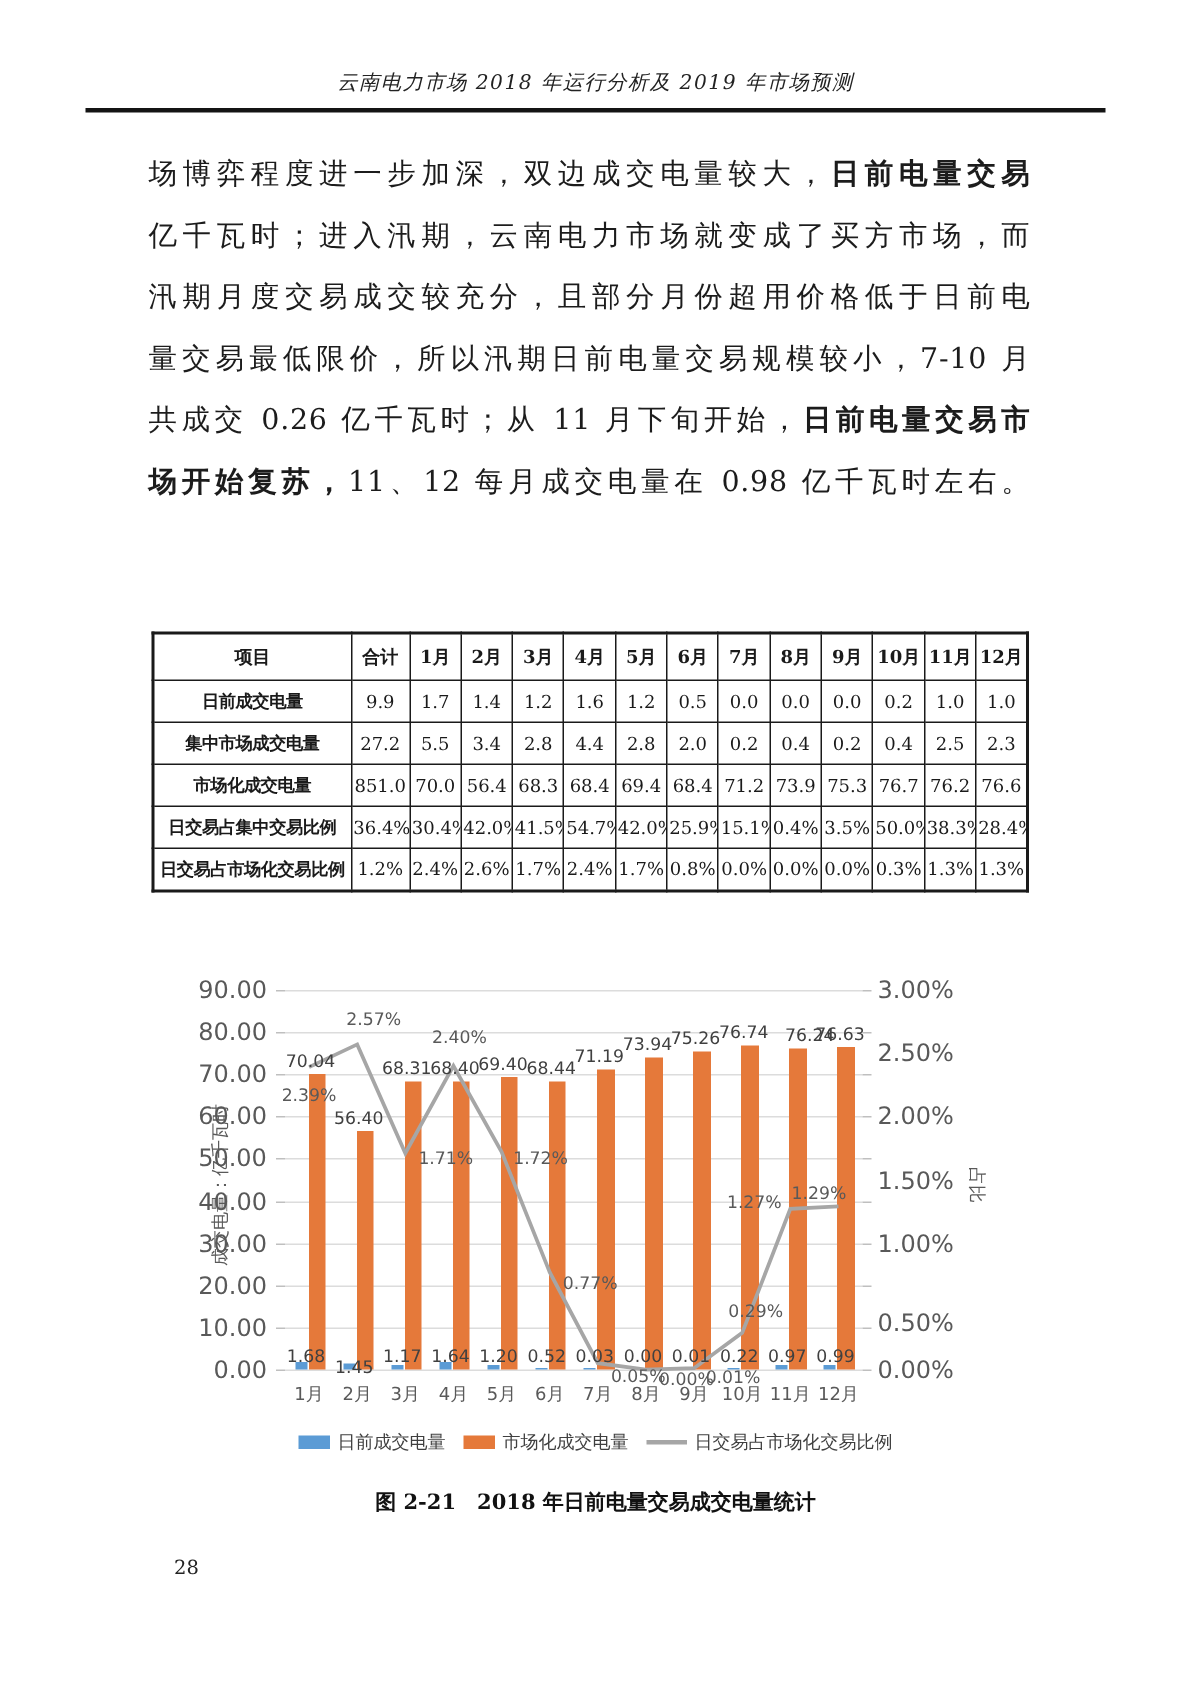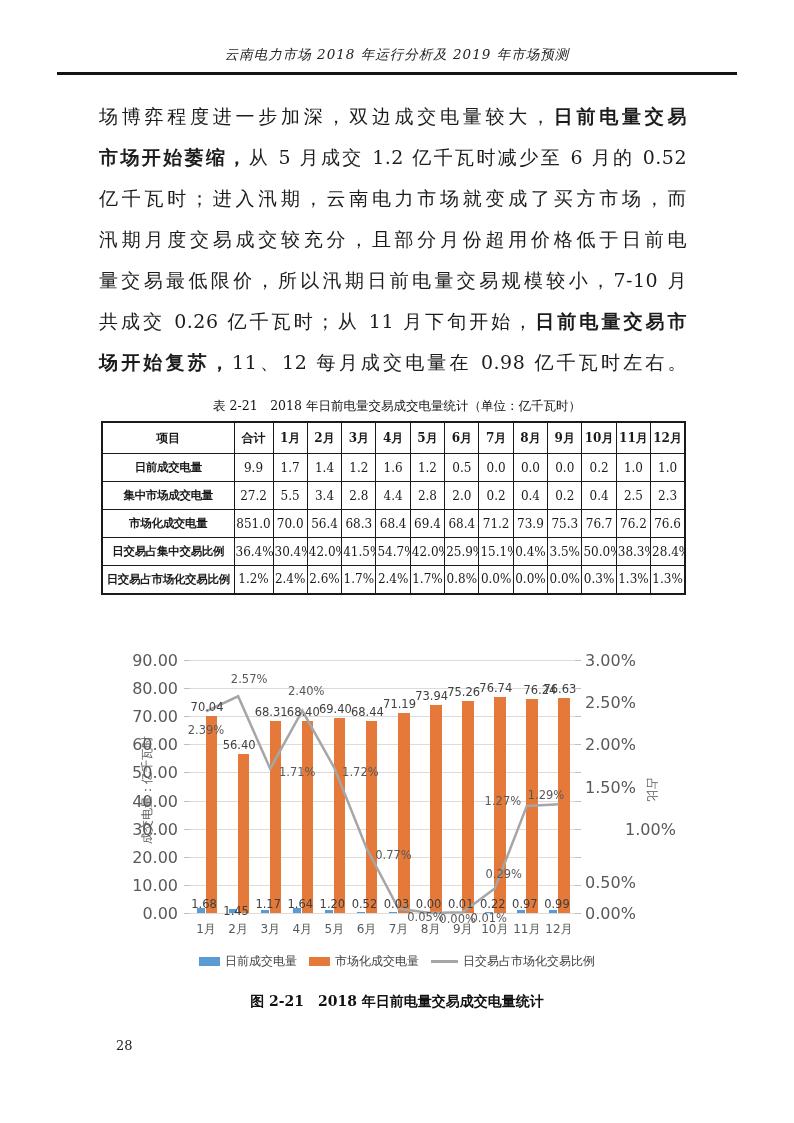--- a/index.html
+++ b/index.html
@@ -64,29 +64,27 @@
 </head>
 <body>
 
 <div class="page">
 
   <div class="header-title">云南电力市场 2018 年运行分析及 2019 年市场预测</div>
   <div class="header-rule"></div>
 
   <div class="para">
       <div class="para-line"><span>场博弈程度进一步加深，双边成交电量较大，</span><b>日前电量交易</b></div>
-      <div class="para-line"><b>市场开始萎缩，</b><span>从 5 月成交 1.2 亿千瓦时减少至 6 月的 0.52</span></div>
       <div class="para-line"><span>亿千瓦时；进入汛期，云南电力市场就变成了买方市场，而</span></div>
       <div class="para-line"><span>汛期月度交易成交较充分，且部分月份超用价格低于日前电</span></div>
       <div class="para-line"><span>量交易最低限价，所以汛期日前电量交易规模较小，7-10 月</span></div>
       <div class="para-line"><span>共成交 0.26 亿千瓦时；从 11 月下旬开始，</span><b>日前电量交易市</b></div>
       <div class="para-line"><b>场开始复苏，</b><span>11、12 每月成交电量在 0.98 亿千瓦时左右。</span></div>
     </div>
 
-  <div class="table-caption">表 2-21　2018 年日前电量交易成交电量统计（单位：亿千瓦时）</div>
 
   <table class="stats">
     <colgroup>
         <col class="c-label">
         <col class="c-total">
         <col class="c-month">
         <col class="c-month">
         <col class="c-month">
         <col class="c-month">
         <col class="c-month">
@@ -236,21 +234,21 @@
       <div class="gridline" style="left: 190px; top: 43.1111px; width: 385px;"></div>
       <div class="tickmark" style="left: 184px; top: 43.1111px;"></div>
       <div class="tickmark" style="left: 575px; top: 43.1111px;"></div>
       <div class="ytick left" style="left: 132px; top: 43.1111px; width: 46px;">80.00</div>
       <div class="gridline" style="left: 190px; top: 15px; width: 385px;"></div>
       <div class="tickmark" style="left: 184px; top: 15px;"></div>
       <div class="tickmark" style="left: 575px; top: 15px;"></div>
       <div class="ytick left" style="left: 132px; top: 15px; width: 46px;">90.00</div>
       <div class="ytick" style="left: 585px; top: 268px;">0.00%</div>
       <div class="ytick" style="left: 585px; top: 237px;">0.50%</div>
-      <div class="ytick" style="left: 585px; top: 183.667px; margin-left: 40px;">1.00%</div>
+      <div class="ytick" style="left: 585px; top: 183.667px;">1.00%</div>
       <div class="ytick" style="left: 585px; top: 141.5px;">1.50%</div>
       <div class="ytick" style="left: 585px; top: 99.3333px;">2.00%</div>
       <div class="ytick" style="left: 585px; top: 57.1667px;">2.50%</div>
       <div class="ytick" style="left: 585px; top: 15px;">3.00%</div>
       <div class="xtick" style="left: 206.042px; top: 276px;">1月</div>
       <div class="xtick" style="left: 238.125px; top: 276px;">2月</div>
       <div class="xtick" style="left: 270.208px; top: 276px;">3月</div>
       <div class="xtick" style="left: 302.292px; top: 276px;">4月</div>
       <div class="xtick" style="left: 334.375px; top: 276px;">5月</div>
       <div class="xtick" style="left: 366.458px; top: 276px;">6月</div>

